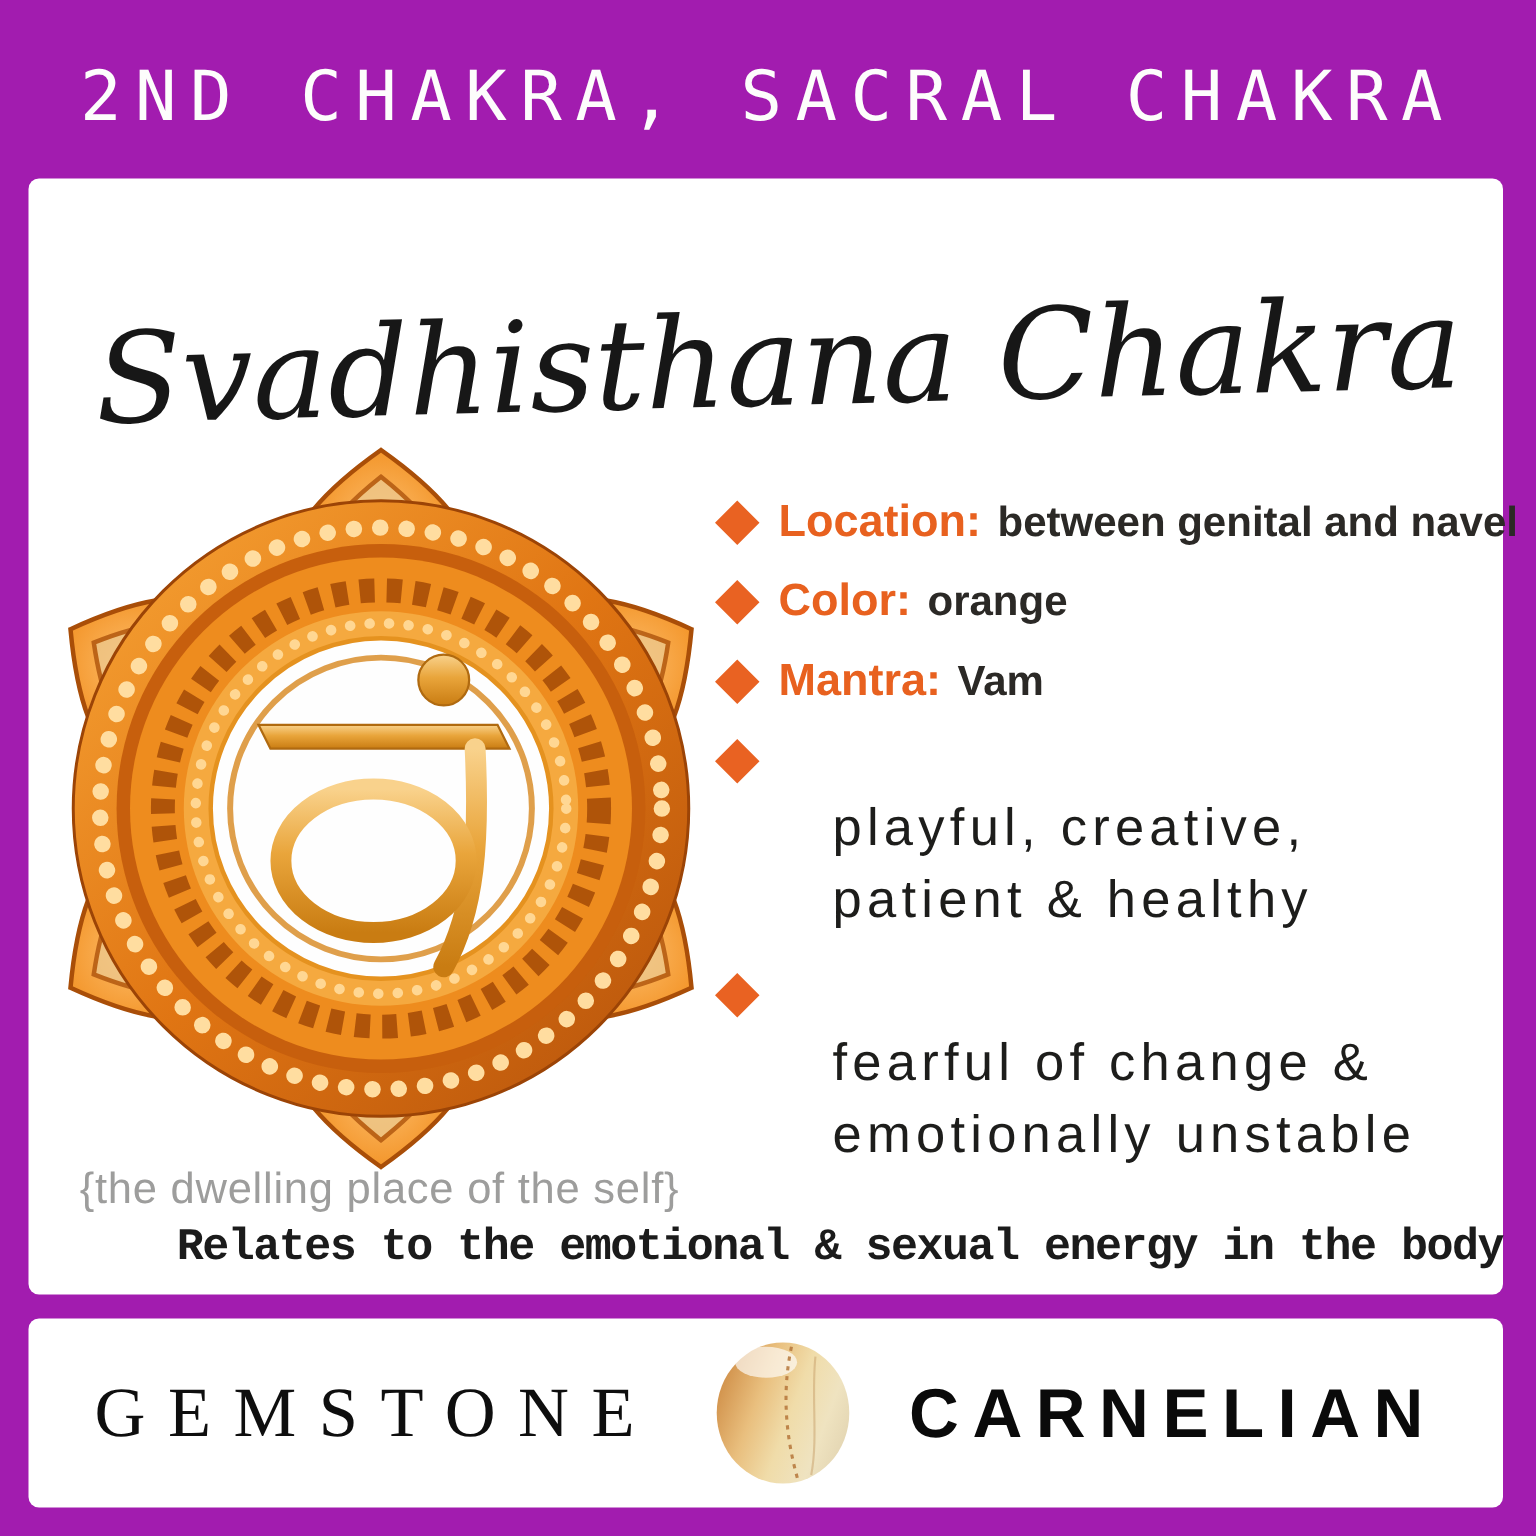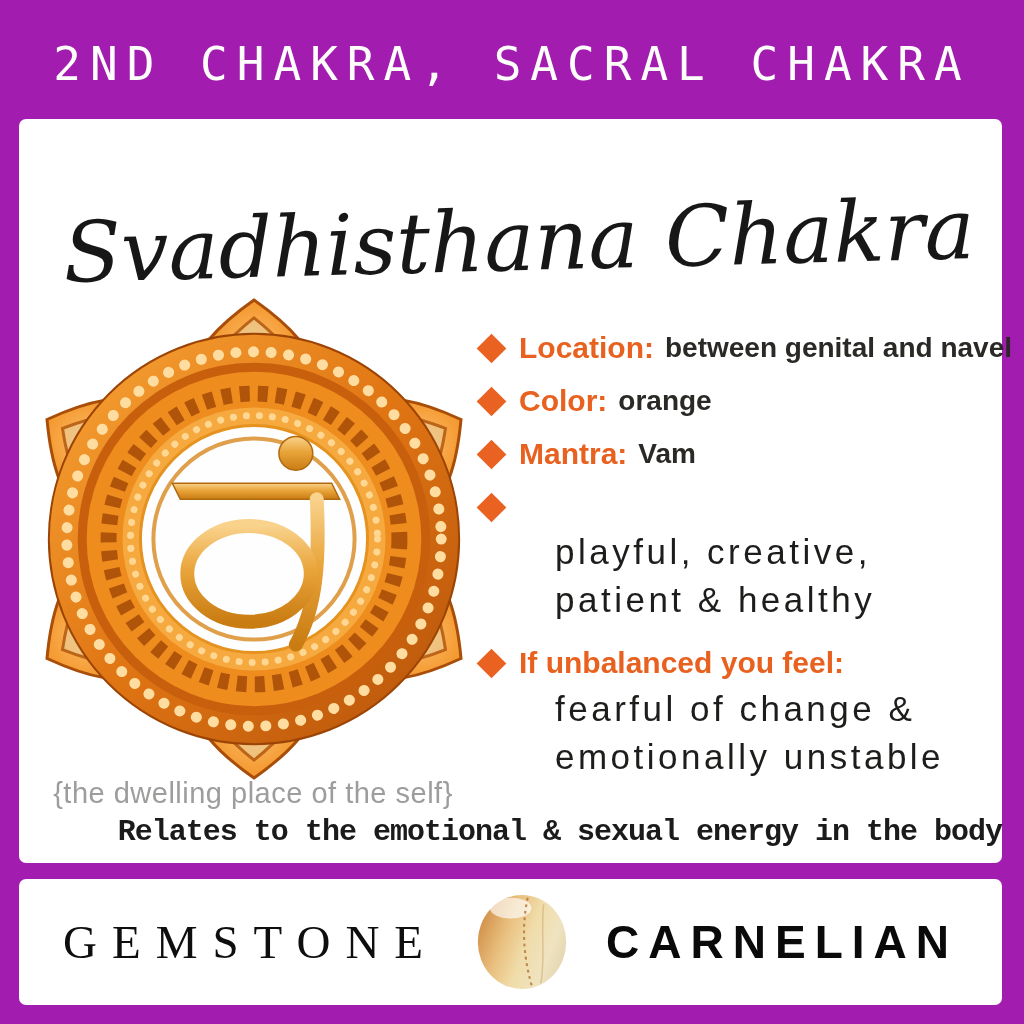--- a/index.html
+++ b/index.html
@@ -176,21 +176,20 @@
     <div class="fact-row" style="top:368px">
       <span class="diamond"></span>
     </div>
     <div class="feel-lines" style="top:409px">
       <div>playful, creative,</div>
       <div>patient &amp; healthy</div>
     </div>
 
     <div class="fact-row" style="top:524px">
       <span class="diamond"></span>
-      <span class="fact-label">If unbalanced you feel:</span>
     </div>
     <div class="feel-lines" style="top:566px">
       <div>fearful of change &amp;</div>
       <div>emotionally unstable</div>
     </div>
 
   </div>
 
   <div class="footer-panel">
     <span class="gem-label">GEMSTONE</span>

